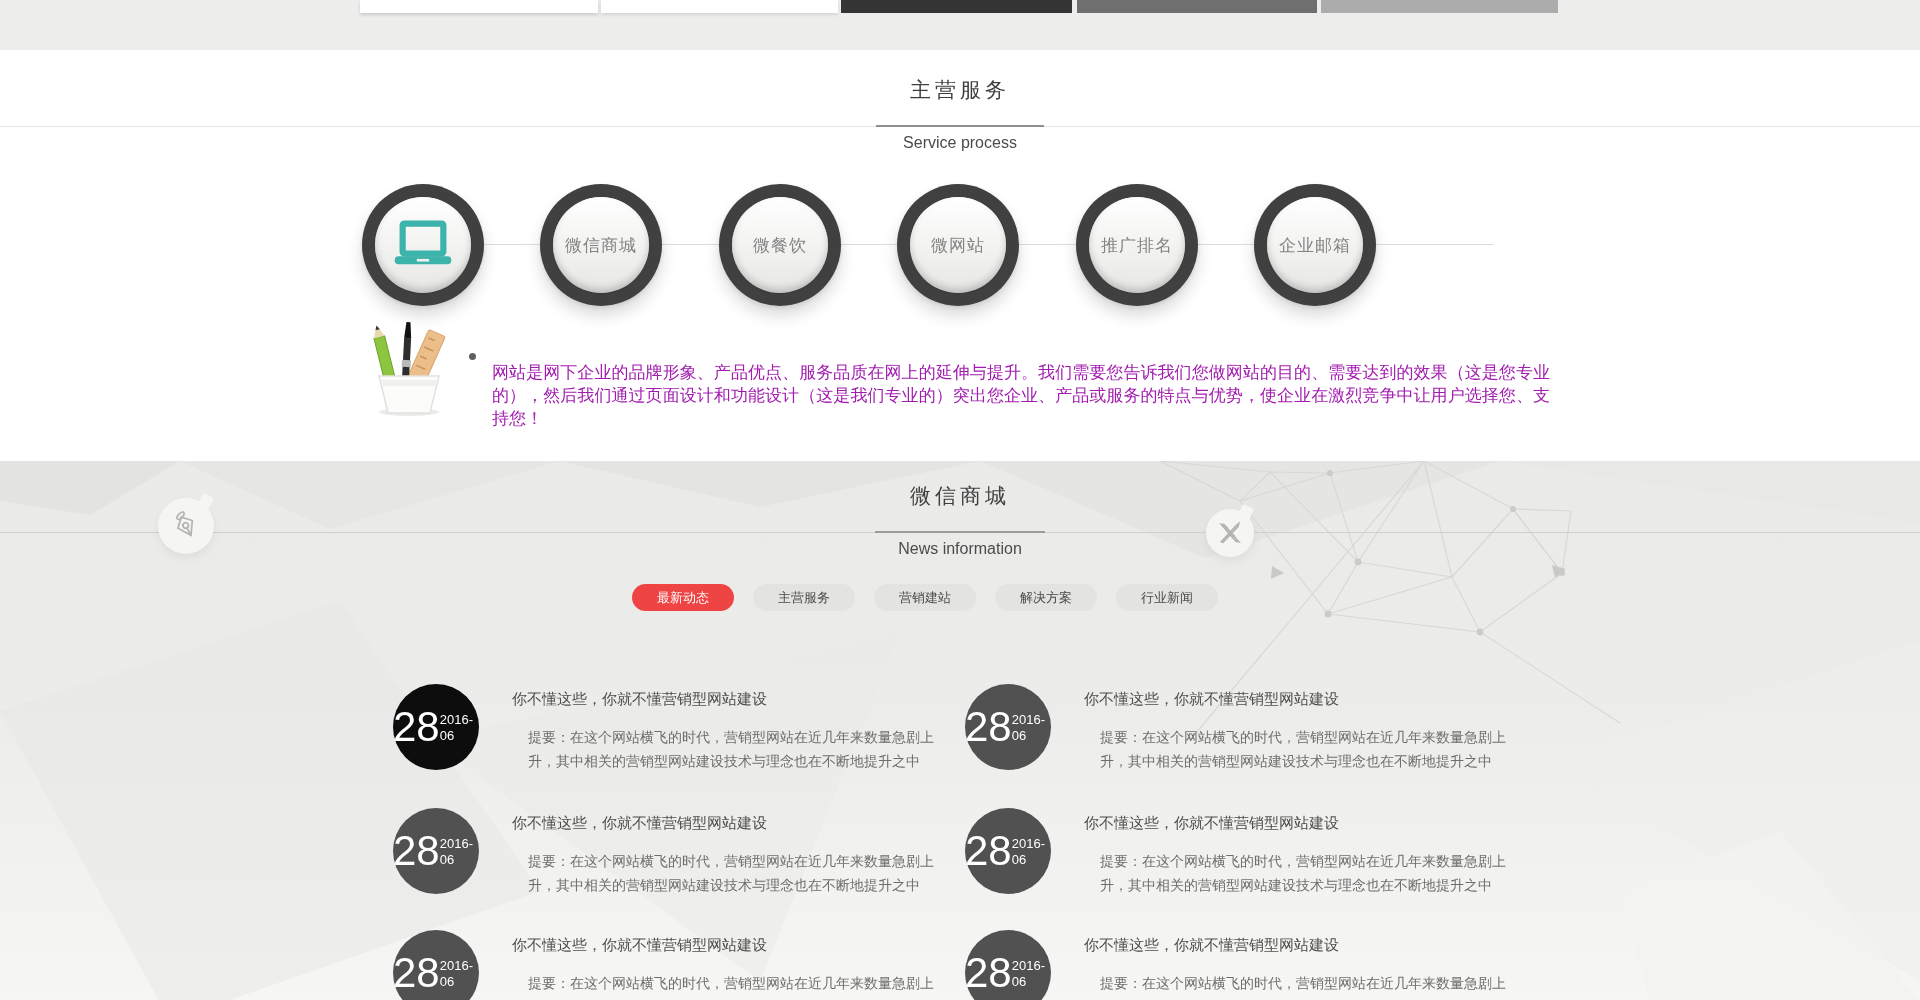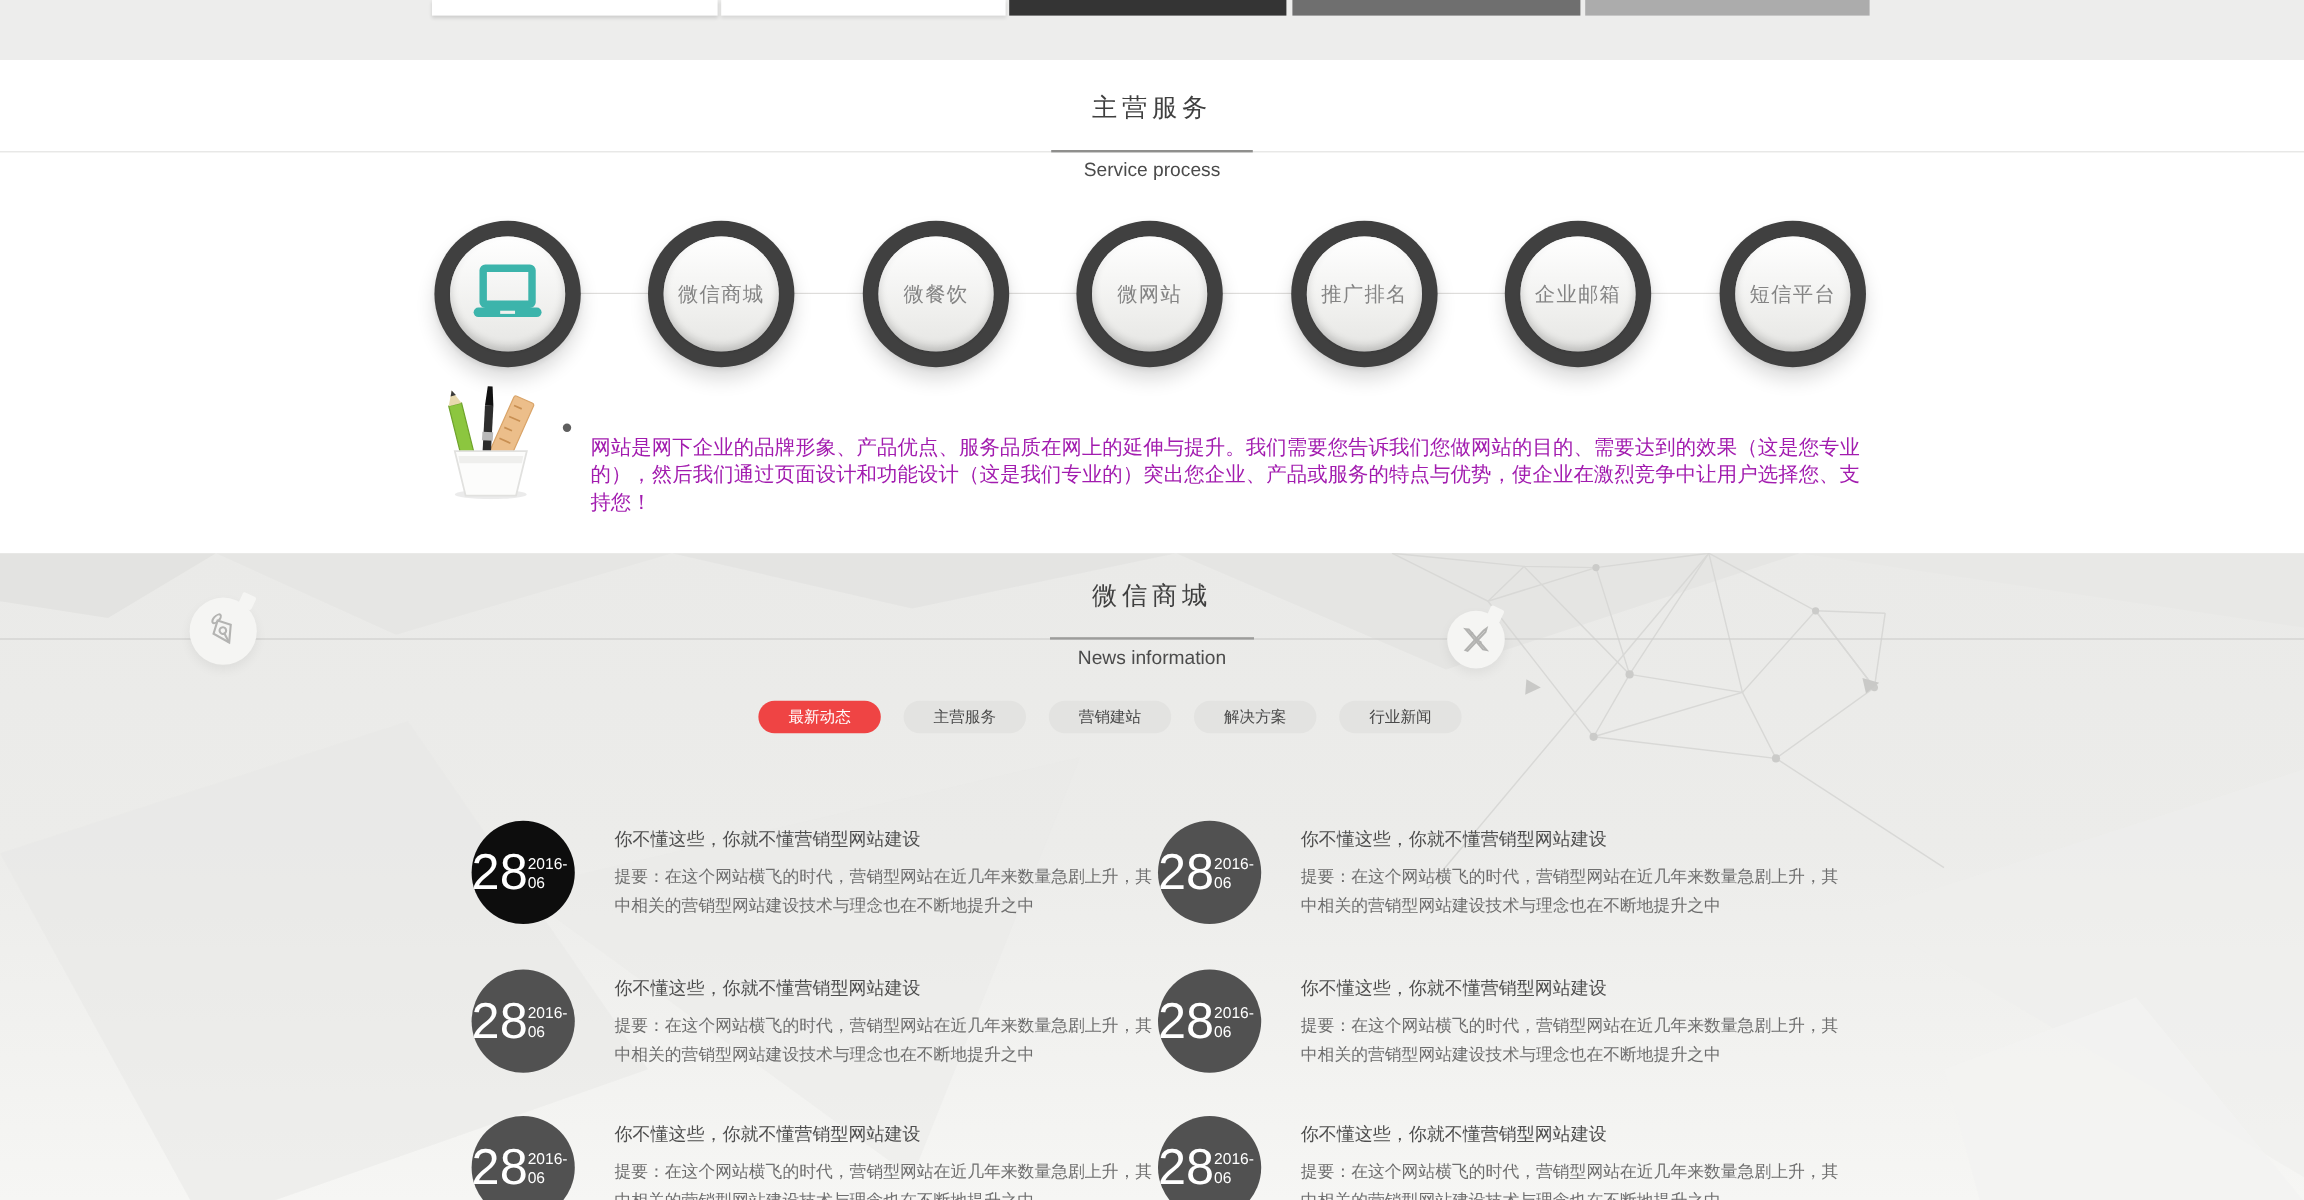--- a/index.html
+++ b/index.html
@@ -51,21 +51,21 @@
   .tab.active{background:#ef4444;color:#ffffff;}
   
   .news-item{position:absolute;width:560px;height:110px;}
   .date-badge{position:absolute;left:0;top:0;width:86px;height:86px;border-radius:50%;background:#515151;
               display:flex;align-items:center;justify-content:center;color:#fff;}
   .badge-black .date-badge{background:#0d0d0d;}
   .date-day{font-size:42px;line-height:42px;font-weight:400;}
   .date-month{font-size:13px;line-height:16px;margin-top:1px;}
   .news-text{position:absolute;left:119px;top:6px;width:452px;}
   .news-title{font-size:15px;color:#4d4d4d;margin:0 0 9px 0;cursor:pointer;}
-  .news-summary{font-size:14px;line-height:24px;color:#6e6e6e;margin:0;}
+  .news-summary{font-size:14px;line-height:24px;color:#6e6e6e;margin:16px;}
 </style>
 </head>
 <body>
 
 <div class="page">
 
   <div class="topstrip">
     <div class="seg seg-1"></div>
     <div class="seg seg-2"></div>
     <div class="seg seg-3"></div>
@@ -107,25 +107,20 @@
       </div>
   </div>
   <div class="svc-circle" style="left:1076px;">
     <div class="svc-inner">
         <span>推广排名</span>
       </div>
   </div>
   <div class="svc-circle" style="left:1254px;">
     <div class="svc-inner">
         <span>企业邮箱</span>
-      </div>
-  </div>
-  <div class="svc-circle" style="left:1433px;">
-    <div class="svc-inner">
-        <span>短信平台</span>
       </div>
   </div>
 
   <div class="stationery">
     <svg width="86" height="96" viewBox="0 0 86 96">
       <ellipse cx="43" cy="92" rx="30" ry="4" fill="rgba(0,0,0,0.08)"></ellipse>
       <g transform="rotate(24 58 40)">
         <rect x="50" y="10" width="18" height="58" rx="2" fill="#ecbe8a" stroke="#d9a469" stroke-width="1"></rect>
         <line x1="53" y1="18" x2="60" y2="18" stroke="#c88f52" stroke-width="1.4"></line>
         <line x1="53" y1="28" x2="63" y2="28" stroke="#c88f52" stroke-width="1.4"></line>

